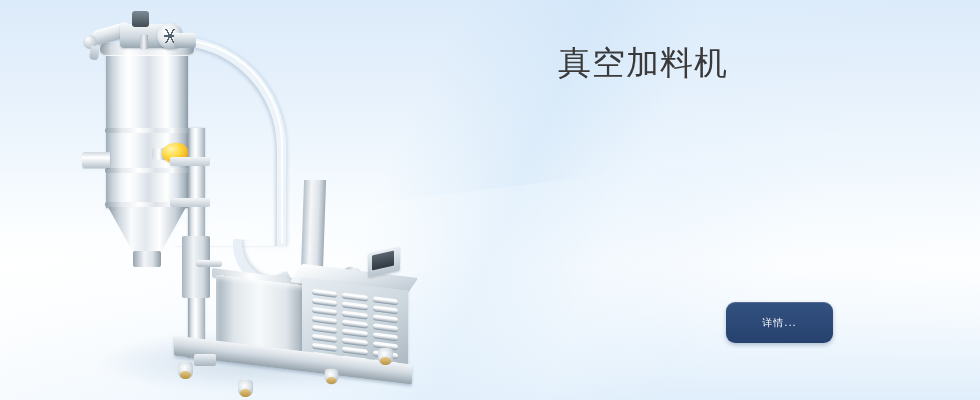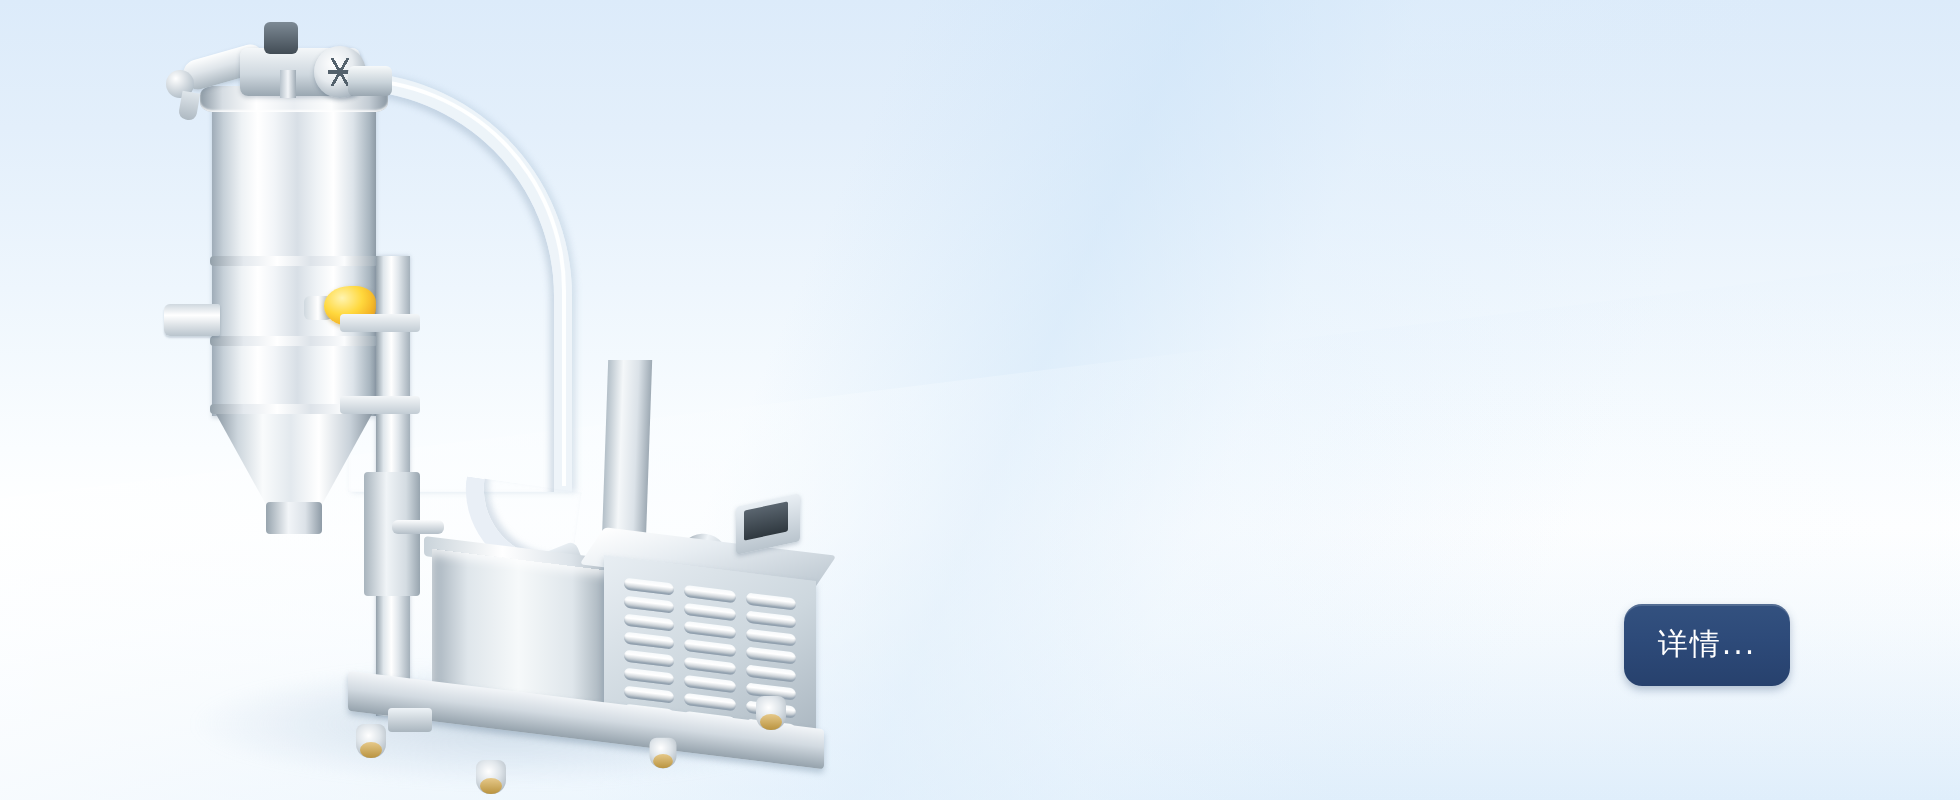--- a/index.html
+++ b/index.html
@@ -357,27 +357,27 @@
     width: 330px;
     font-size: 15.5px;
     line-height: 29px;
     color: #6f7479;
     letter-spacing: 0.4px;
     text-align: justify;
   }
 
   .cta {
     position: absolute;
-    left: 812px; top: 302px;
-    width: 83px; height: 41px;
+    left: 726px; top: 302px;
+    width: 107px; height: 41px;
     background: linear-gradient(to bottom, #33517f 0%, #2d4a79 45%, #27416d 100%);
     border: none;
     border-radius: 9px;
     color: #ffffff;
-    font-size: 15px;
+    font-size: 10px;
     letter-spacing: 1px;
     font-family: "DejaVu Sans", "Liberation Sans", sans-serif;
     cursor: pointer;
     box-shadow: 0 2px 4px rgba(60,90,130,0.35), inset 0 1px 0 rgba(255,255,255,0.16);
   }
 </style>
 </head>
 <body>
 
 <div class="banner">
@@ -462,17 +462,18 @@
 
     <div class="base"></div>
     <div class="base-bracket"></div>
     <div class="caster c1"></div>
     <div class="caster c2"></div>
     <div class="caster c3"></div>
     <div class="caster c4"></div>
   </div>
 
   <div class="content">
+    <h1 class="title">真空加料机</h1>
   </div>
 
   <button class="cta">详情...</button>
 
 </div>
 
 </body></html>

